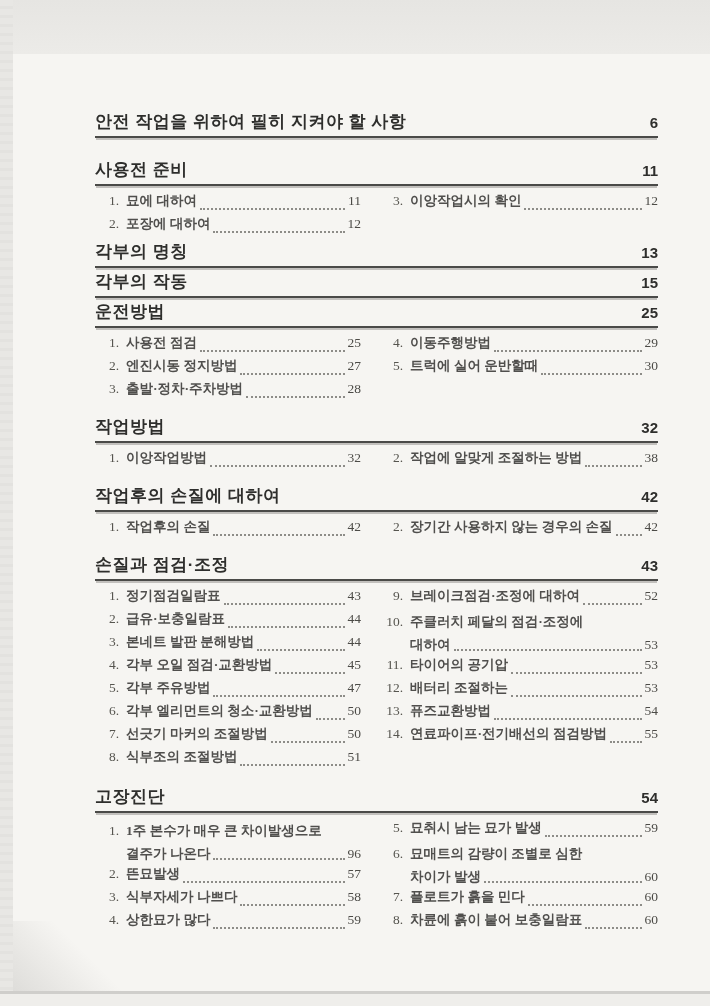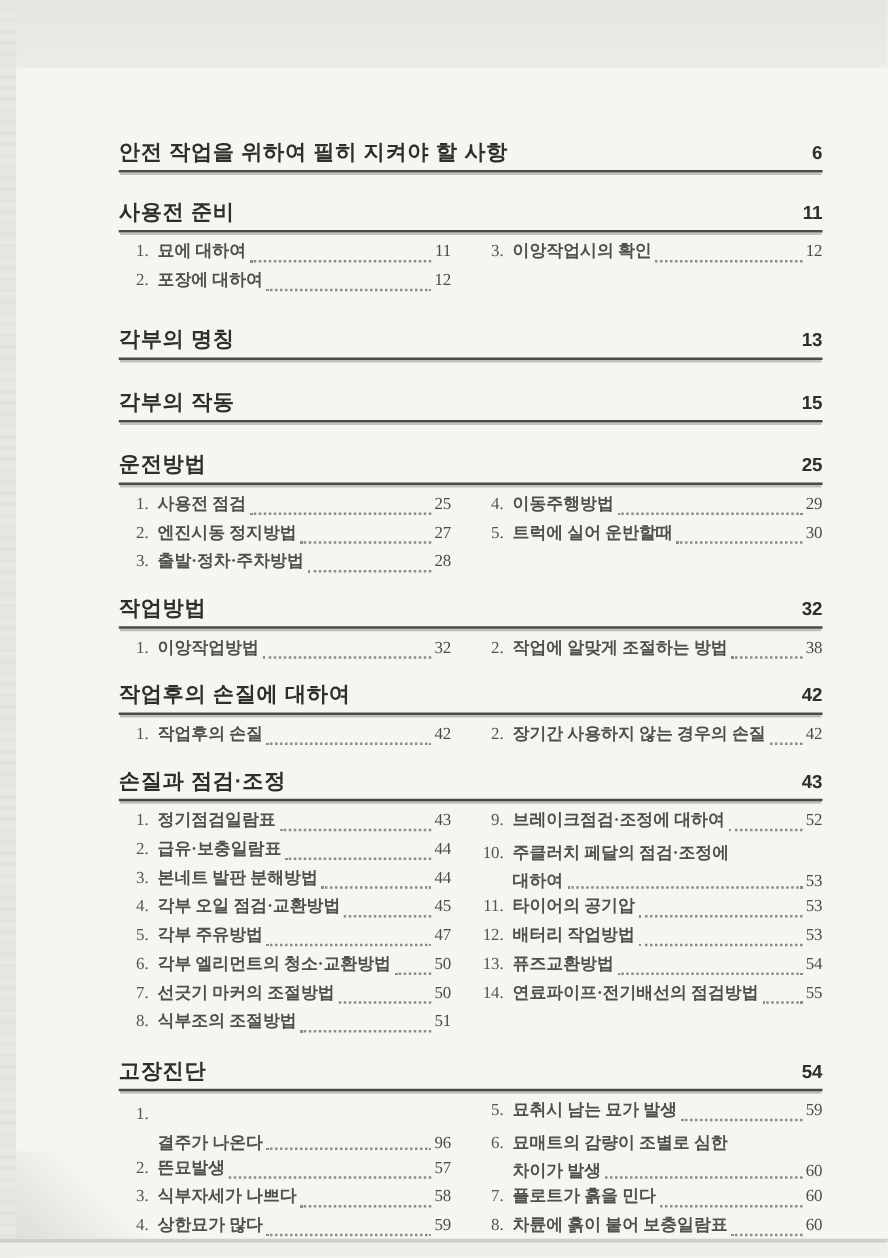--- a/index.html
+++ b/index.html
@@ -23,21 +23,21 @@
 
   .sec-head{display:flex;align-items:flex-end;justify-content:space-between;
     border-bottom:2px solid #4a4a48;box-shadow:0 3px 0 -1px rgba(130,128,124,.45);
     padding-bottom:4px;}
   .sec-title{font-family:"Liberation Sans","DejaVu Sans",sans-serif;
     font-weight:700;font-size:17px;line-height:20px;color:#2e2e2c;letter-spacing:.5px;}
   .sec-page{font-family:"Liberation Sans","DejaVu Sans",sans-serif;
     font-weight:700;font-size:15px;line-height:18px;color:#2e2e2c;}
 
   .mt-first{margin-top:0;}
-  .mt-a{margin-top:22px;} .mt-b{margin-top:24px;} .mt-c{margin-top:14px;} .mt-d{margin-top:16px;}
+  .mt-a{margin-top:22px;} .mt-b{margin-top:4px;} .mt-c{margin-top:14px;} .mt-d{margin-top:16px;}
 
   .cols{display:flex;margin-top:6px;}
   .col-l{width:276px;flex:none;padding-right:10px;box-sizing:border-box;}
   .col-r{flex:1;padding-left:8px;}
 
   .item{display:flex;align-items:baseline;height:23px;
     font-size:13.5px;color:#504f4d;}
   .row{display:flex;align-items:center;height:23px;}
   .inum{flex:none;width:24px;text-align:right;margin-right:7px;color:#56554f;}
   .ititle{white-space:nowrap;font-weight:bold;}
@@ -277,21 +277,21 @@
             </div>
         </div>
         <div class="item">
             <span class="inum">11.</span>
             <span class="ititle">타이어의 공기압</span>
             <span class="leader"></span>
             <span class="ipage">53</span>
           </div>
         <div class="item">
             <span class="inum">12.</span>
-            <span class="ititle">배터리 작업방법</span>
+            <span class="ititle">배터리 조절하는</span>
             <span class="leader"></span>
             <span class="ipage">53</span>
           </div>
         <div class="item">
             <span class="inum">13.</span>
             <span class="ititle">퓨즈교환방법</span>
             <span class="leader"></span>
             <span class="ipage">54</span>
           </div>
         <div class="item">
@@ -307,20 +307,21 @@
   <div class="sec mt-d">
     <div class="sec-head">
       <span class="sec-title">고장진단</span>
       <span class="sec-page">54</span>
     </div>
     <div class="cols">
       <div class="col-l">
         <div class="item2">
           <div class="row">
               <span class="inum">1.</span>
+              <span class="ititle">1주 본수가 매우 큰 차이발생으로</span>
             </div>
           <div class="row">
               <span class="inum"></span>
               <span class="ititle">결주가 나온다</span>
               <span class="leader"></span>
               <span class="ipage">96</span>
             </div>
         </div>
         <div class="item">
             <span class="inum">2.</span>

